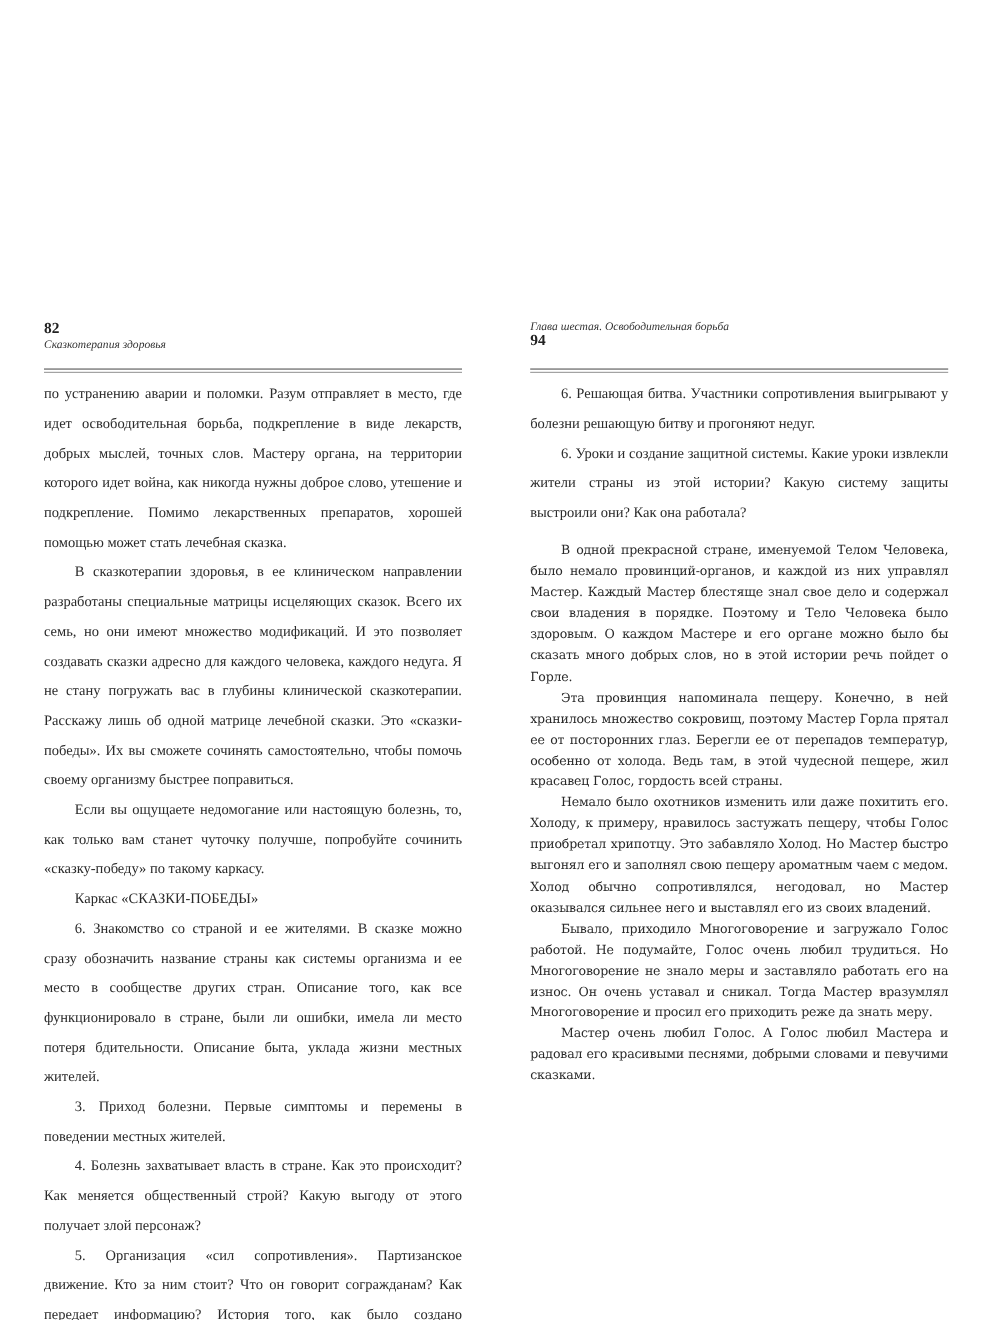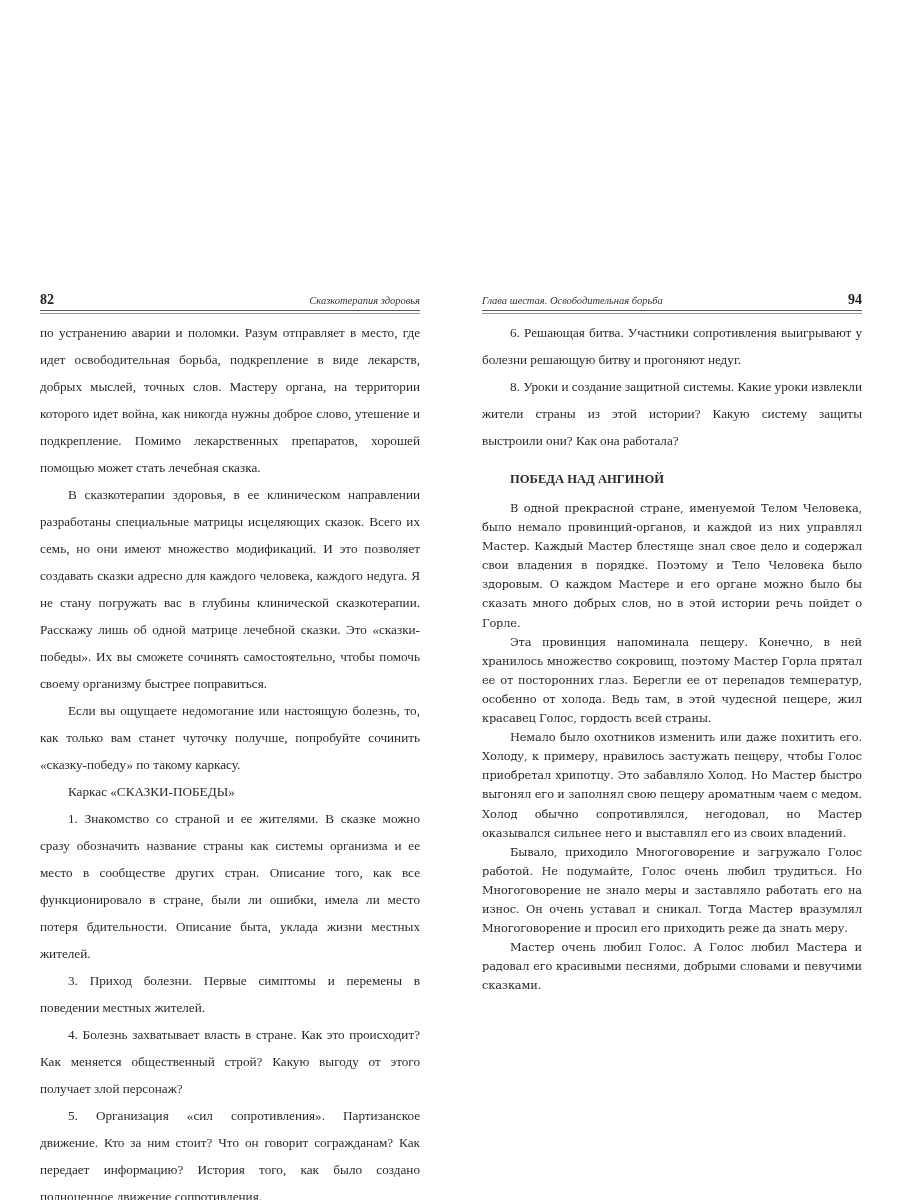--- a/index.html
+++ b/index.html
@@ -6,22 +6,23 @@
   body {
     width: 900px; height: 1200px; background: #ffffff; position: relative;
     font-family: "DejaVu Serif", "Liberation Serif", serif; color: #2a2a2a;
     overflow: hidden;
   }
   .page { position: absolute; top: 292px; }
   .page.left { left: 40px; width: 380px; }
   .page.right { left: 482px; width: 380px; }
   .running-head {
     display: flex; justify-content: space-between; align-items: baseline;
-    border-bottom: 1.5px solid #555; padding-bottom: 2px; margin-bottom: 6px;
+    border-bottom: 1.5px solid #555; padding-bottom: 16px; margin-bottom: 6px;
     position: relative;
+    flex-direction: column;
   }
   .running-head::after {
     content: ""; position: absolute; left: 0; right: 0; bottom: -4px;
     border-bottom: 0.8px solid #999;
   }
   .page-num { font-family: "Liberation Serif", serif; font-weight: bold; font-size: 14px; color: #222; }
   .running-title { font-family: "Liberation Serif", serif; font-style: italic; font-size: 10.5px; color: #333; }
   .body-text {
     font-family: "Liberation Serif", serif; font-size: 13.2px; line-height: 27px;
     text-align: justify; hyphens: manual; margin-top: 8px;
@@ -38,37 +39,36 @@
 <div class="page left">
   <div class="running-head">
     <span class="page-num">82</span>
     <span class="running-title">Сказкотерапия здоровья</span>
   </div>
   <div class="body-text">
     <p class="noindent">по устранению аварии и поломки. Разум отправляет в место, где идет освободительная борьба, подкрепление в виде лекарств, добрых мыслей, точных слов. Мастеру органа, на территории которого идет война, как никогда нужны доброе слово, утешение и подкрепление. Помимо лекарственных препаратов, хорошей помощью может стать лечебная сказка.</p>
     <p>В сказкотерапии здоровья, в ее клиническом направлении разработаны специальные матрицы исцеляющих сказок. Всего их семь, но они имеют множество модификаций. И это позволяет создавать сказки адресно для каждого человека, каждого недуга. Я не стану погружать вас в глубины клинической сказкотерапии. Расскажу лишь об одной матрице лечебной сказки. Это «сказки-победы». Их вы сможете сочинять самостоятельно, чтобы помочь своему организму быстрее поправиться.</p>
     <p>Если вы ощущаете недомогание или настоящую болезнь, то, как только вам станет чуточку получше, попробуйте сочинить «сказку-победу» по такому каркасу.</p>
     <div class="subhead">Каркас «СКАЗКИ-ПОБЕДЫ»</div>
-    <p>1. Знакомство со страной и ее жителями. В сказке можно сразу обозначить название страны как системы организма и ее место в сообществе других стран. Описание того, как все функционировало в стране, были ли ошибки, имела ли место потеря бдительности. Описание быта, уклада жизни местных жителей.</p>
+    <p>6. Знакомство со страной и ее жителями. В сказке можно сразу обозначить название страны как системы организма и ее место в сообществе других стран. Описание того, как все функционировало в стране, были ли ошибки, имела ли место потеря бдительности. Описание быта, уклада жизни местных жителей.</p>
     <p>3. Приход болезни. Первые симптомы и перемены в поведении местных жителей.</p>
     <p>4. Болезнь захватывает власть в стране. Как это происходит? Как меняется общественный строй? Какую выгоду от этого получает злой персонаж?</p>
     <p>5. Организация «сил сопротивления». Партизанское движение. Кто за ним стоит? Что он говорит согражданам? Как передает информацию? История того, как было создано полноценное движение сопротивления.</p>
   </div>
 </div>
 
 <div class="page right">
   <div class="running-head">
     <span class="running-title">Глава шестая. Освободительная борьба</span>
     <span class="page-num">94</span>
   </div>
   <div class="body-text">
     <p>6. Решающая битва. Участники сопротивления выигрывают у болезни решающую битву и прогоняют недуг.</p>
-    <p>8. Уроки и создание защитной системы. Какие уроки извлекли жители страны из этой истории? Какую систему защиты выстроили они? Как она работала?</p>
+    <p>6. Уроки и создание защитной системы. Какие уроки извлекли жители страны из этой истории? Какую систему защиты выстроили они? Как она работала?</p>
   </div>
-  <div class="story-title">ПОБЕДА НАД АНГИНОЙ</div>
   <div class="body-text story" style="margin-top:12px">
     <p>В одной прекрасной стране, именуемой Телом Человека, было немало провинций-органов, и каждой из них управлял Мастер. Каждый Мастер блестяще знал свое дело и содержал свои владения в порядке. Поэтому и Тело Человека было здоровым. О каждом Мастере и его органе можно было бы сказать много добрых слов, но в этой истории речь пойдет о Горле.</p>
     <p>Эта провинция напоминала пещеру. Конечно, в ней хранилось множество сокровищ, поэтому Мастер Горла прятал ее от посторонних глаз. Берегли ее от перепадов температур, особенно от холода. Ведь там, в этой чудесной пещере, жил красавец Голос, гордость всей страны.</p>
     <p>Немало было охотников изменить или даже похитить его. Холоду, к примеру, нравилось застужать пещеру, чтобы Голос приобретал хрипотцу. Это забавляло Холод. Но Мастер быстро выгонял его и заполнял свою пещеру ароматным чаем с медом. Холод обычно сопротивлялся, негодовал, но Мастер оказывался сильнее него и выставлял его из своих владений.</p>
     <p>Бывало, приходило Многоговорение и загружало Голос работой. Не подумайте, Голос очень любил трудиться. Но Многоговорение не знало меры и заставляло работать его на износ. Он очень уставал и сникал. Тогда Мастер вразумлял Многоговорение и просил его приходить реже да знать меру.</p>
     <p>Мастер очень любил Голос. А Голос любил Мастера и радовал его красивыми песнями, добрыми словами и певучими сказками.</p>
   </div>
 </div>
 
 </body></html>

